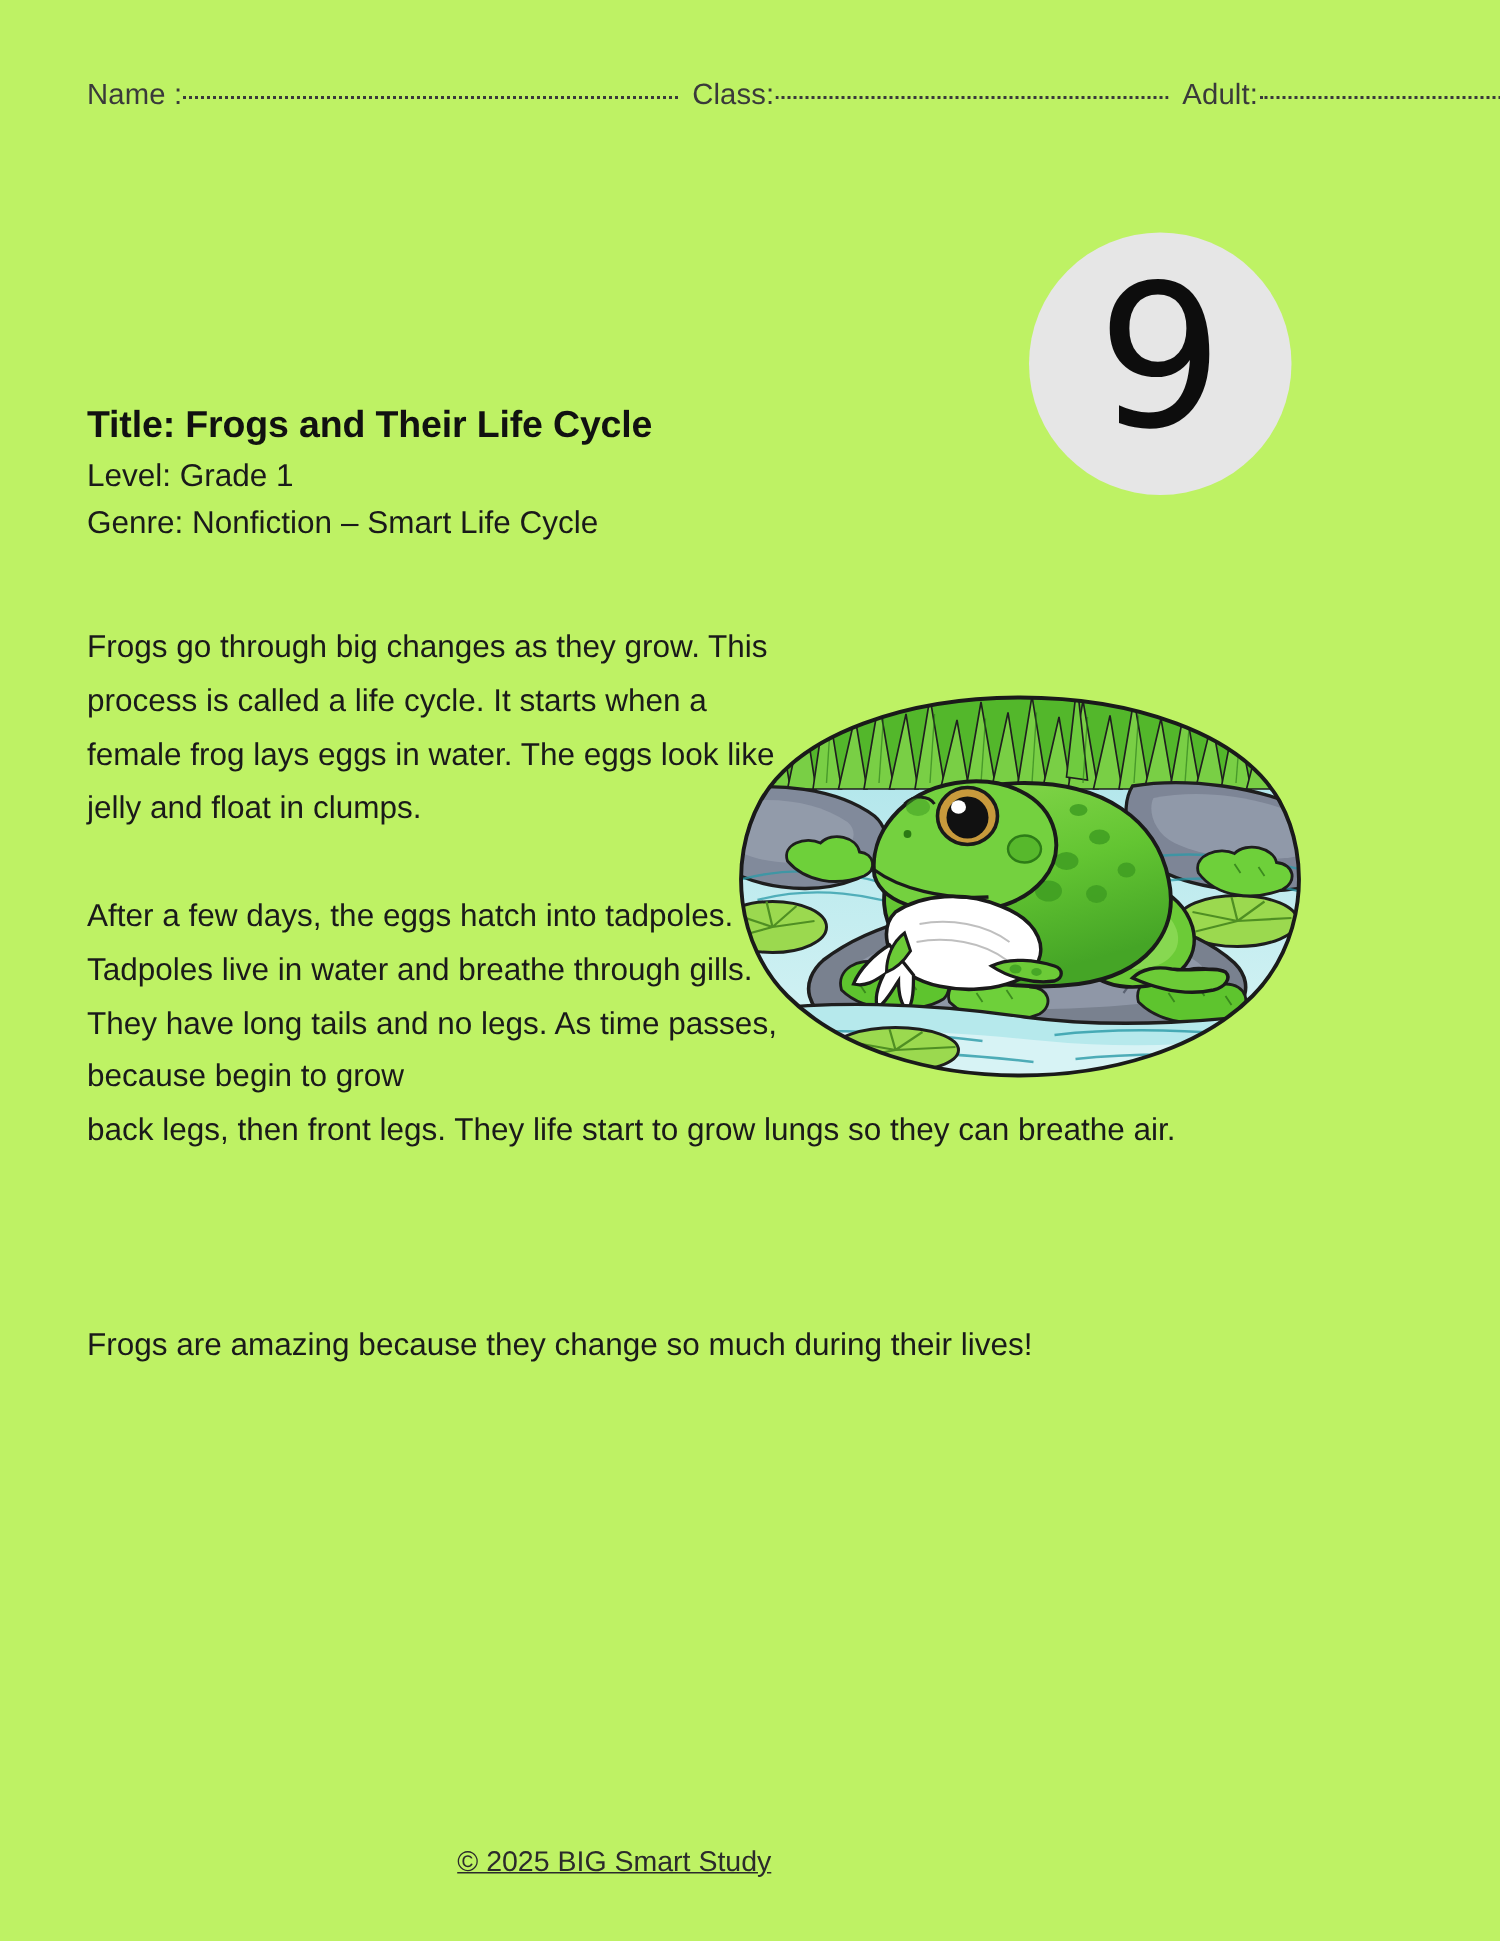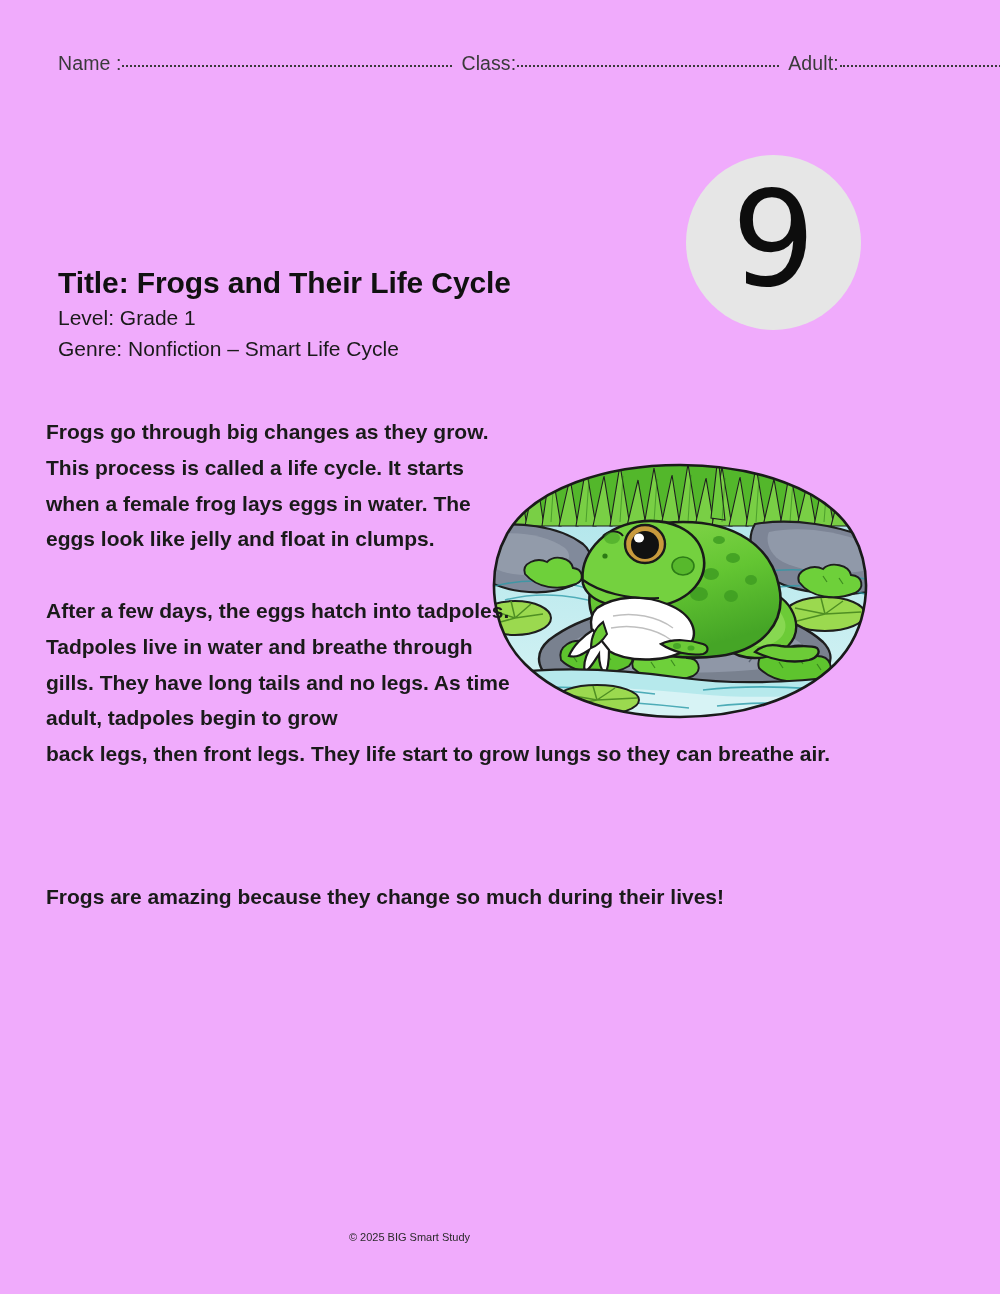--- a/index.html
+++ b/index.html
@@ -11,21 +11,21 @@
   body {
     font-family: "Liberation Sans", "DejaVu Sans", sans-serif;
     color: #1a1a1a;
     -webkit-font-smoothing: antialiased;
   }
   .page {
     position: relative;
     width: 1000px;
     height: 1294px;
     margin: 0 auto;
-    background: #f0abfc;
+    background: #bef264;
     overflow: hidden;
     box-sizing: border-box;
     padding-left: 12px;
   }
 
   
   .header-line {
     position: absolute;
     left: 58px;
     top: 52px;
@@ -84,21 +84,21 @@
   }
 
   
   .title-block {
     position: absolute;
     left: 58px;
     top: 266px;
     width: 600px;
   }
   .doc-title {
-    font-size: 30px;
+    font-size: 25px;
     font-weight: 700;
     line-height: 34px;
     color: #111111;
     margin: 0 0 2px 0;
     letter-spacing: -0.1px;
   }
   .meta-line {
     font-size: 21px;
     line-height: 31px;
     color: #1a1a1a;
@@ -111,42 +111,42 @@
     left: 487px;
     top: 462px;
     width: 386px;
     height: 258px;
   }
   .illustration svg { display: block; width: 100%; height: 100%; }
 
   
   .body-copy {
     position: absolute;
-    left: 46px;
+    left: 58px;
     top: 414px;
     width: 862px;
     font-size: 21px;
     line-height: 35.8px;
     color: #1a1a1a;
-    font-weight: bold;
   }
   .para { margin: 0; }
   .para-spacer { height: 35.8px; }
   .para-narrow { width: 470px; }
   .para-wide { width: 862px; }
 
   
   .footer {
     position: absolute;
     left: 0;
     top: 1231px;
     width: 819px;
     text-align: center;
-    font-size: 11px;
+    font-size: 19px;
     color: #2b2b2b;
+    text-decoration: underline;
   }
 </style>
 </head>
 <body>
 
 <div class="page">
 
   <div class="header-line">
     <span class="hf-label">Name :</span>
     <span class="hf-dots hf-name"></span>
@@ -338,21 +338,21 @@
         </g>
       </g>
 
       <path d="M193 3 C266 3 340 26 366 72 C388 112 382 168 348 202 C312 238 252 255 193 255 C134 255 74 238 38 202 C4 168 -2 112 20 72 C46 26 120 3 193 3 Z" fill="none" stroke="#1a1a1a" stroke-width="2.6"></path>
     </svg>
   </div>
 
   <div class="body-copy">
     <p class="para para-narrow">Frogs go through big changes as they grow. This process is called a life cycle. It starts when a female frog lays eggs in water. The eggs look like jelly and float in clumps.</p>
     <div class="para-spacer"></div>
-    <p class="para para-narrow">After a few days, the eggs hatch into tadpoles. Tadpoles live in water and breathe through gills. They have long tails and no legs. As time adult, tadpoles begin to grow</p>
+    <p class="para para-narrow">After a few days, the eggs hatch into tadpoles. Tadpoles live in water and breathe through gills. They have long tails and no legs. As time passes, because begin to grow</p>
     <p class="para para-wide">back legs, then front legs. They life start to grow lungs so they can breathe air.</p>
     <div class="para-spacer"></div>
     <div class="para-spacer"></div>
     <div class="para-spacer"></div>
     <p class="para para-wide">Frogs are amazing because they change so much during their lives!</p>
   </div>
 
   <div class="footer">© 2025 BIG Smart Study</div>
 
 </div>

